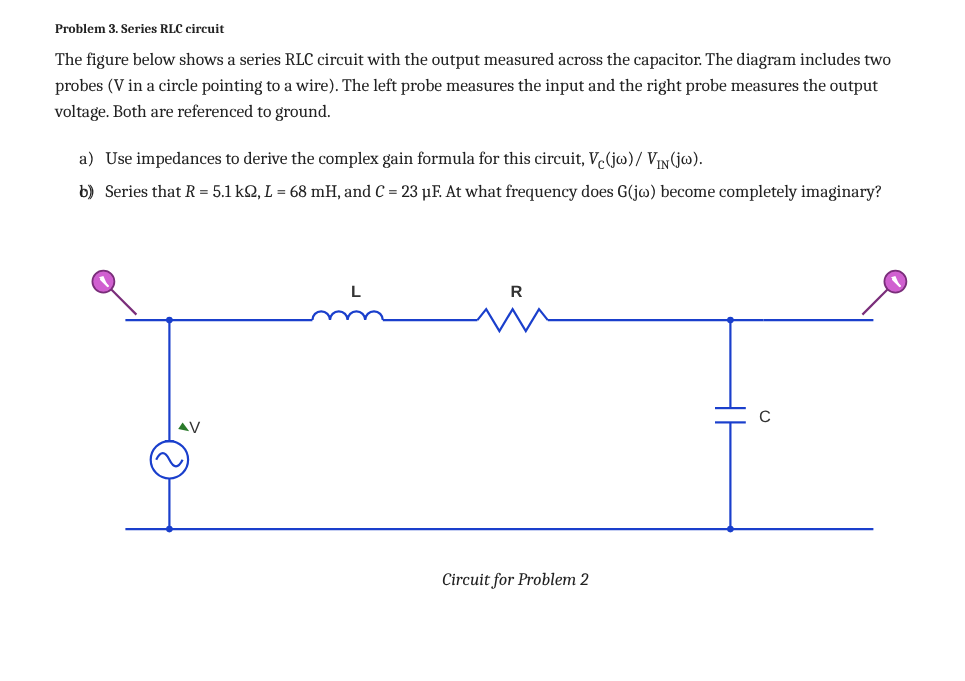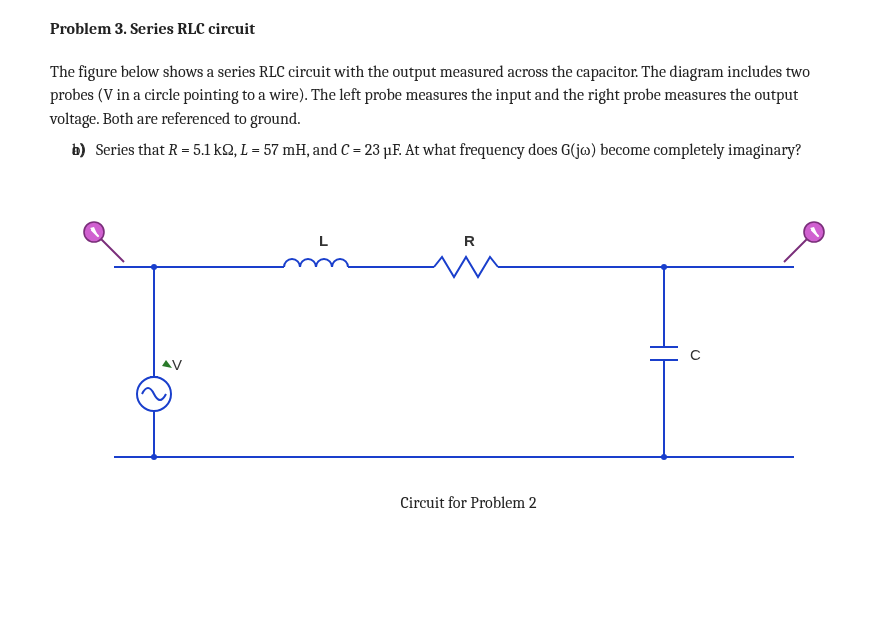--- a/index.html
+++ b/index.html
@@ -7,25 +7,25 @@
       font-family: Cambria, Georgia, 'Times New Roman', serif;
       font-size: 16px;
       color: #222;
       line-height: 1.45;
       width: 877px;
       padding: 18px 40px 20px 50px;
       background: #fff;
     }
     .title {
       font-weight: bold;
-      font-size: 16px;
-      margin-bottom: 20px;
+      font-size: 12px;
+      margin-bottom: 8px;
     }
     .intro {
-      margin-bottom: 8px;
+      margin-bottom: 20px;
     }
     ol.qlist {
       list-style: none;
       padding-left: 22px;
     }
     ol.qlist > li {
       position: relative;
       padding-left: 24px;
       margin-bottom: 4px;
     }
@@ -33,47 +33,51 @@
       position: absolute;
       left: 0; top: 0;
     }
     .ital { font-style: italic; }
     .sub { font-size: 0.72em; vertical-align: sub; }
     .figure-wrap {
       margin-top: 40px;
       text-align: center;
     }
     .caption {
+      font-style: italic;
       margin-top: 10px;
       padding-left:50px;
     }
     svg { display: block; margin: 0 auto; }
   </style>
 </head>
 <body>
 
 <p class="title">
   <span>Problem 3.</span>
   <span> </span>
   <span>Series RLC circuit</span>
 </p>
 
 <p class="intro">The figure below shows a series RLC circuit with the output measured across the capacitor. The diagram includes two probes (V in a circle pointing to a wire). The left probe measures the input and the right probe measures the output voltage. Both are referenced to ground.</p>
 
 <ol class="qlist">
   <li>
     <span class="marker">a)</span>
+    <span>
+      <span>Use impedances to derive the complex gain formula for this circuit, </span><span class="ital">V</span><span class="sub">C</span><span>(jω)/ </span><span class="ital">V</span><span class="sub">IN</span><span>(jω).</span>
+    </span>
   </li>
   <li>
     <span class="marker">b)</span>
   </li>
   <li>
     <span class="marker">c)</span>
     <span>
-      <span>Series that </span><span class="ital">R</span><span> = 5.1 kΩ, </span><span class="ital">L</span><span> = 57 mH, and </span><span class="ital">C</span><span> = 23 µF.  At what frequency does G(jω) become completely imaginary?</span>
+      <span>Series that </span><span class="ital">R</span><span> = 5.1 kΩ, </span><span class="ital">L</span><span> = 68 mH, and </span><span class="ital">C</span><span> = 23 µF.  At what frequency does G(jω) become completely imaginary?</span>
     </span>
   </li>
 </ol>
 
 <div class="figure-wrap">
   <svg width="780" height="280" viewBox="0 0 780 280">
     <defs>
       <g id="probe">
         <circle r="10" fill="#d060d0" stroke="#7a2e7a" stroke-width="1.6"></circle>
         <path d="M -4 -4 L 4 4 L 0 -5 Z" fill="#ffffff"></path>

